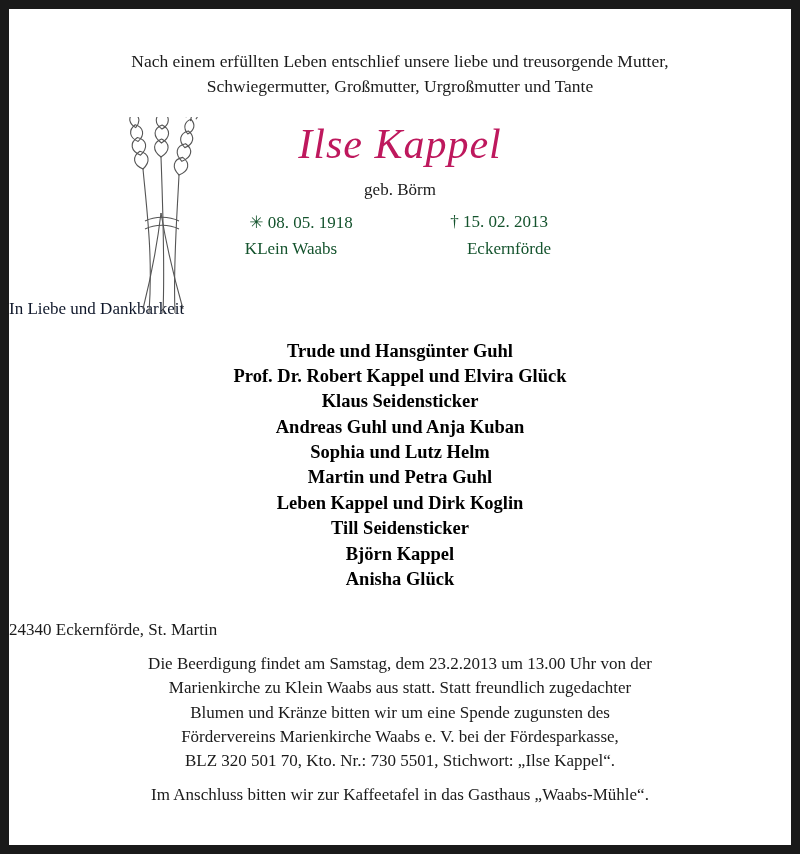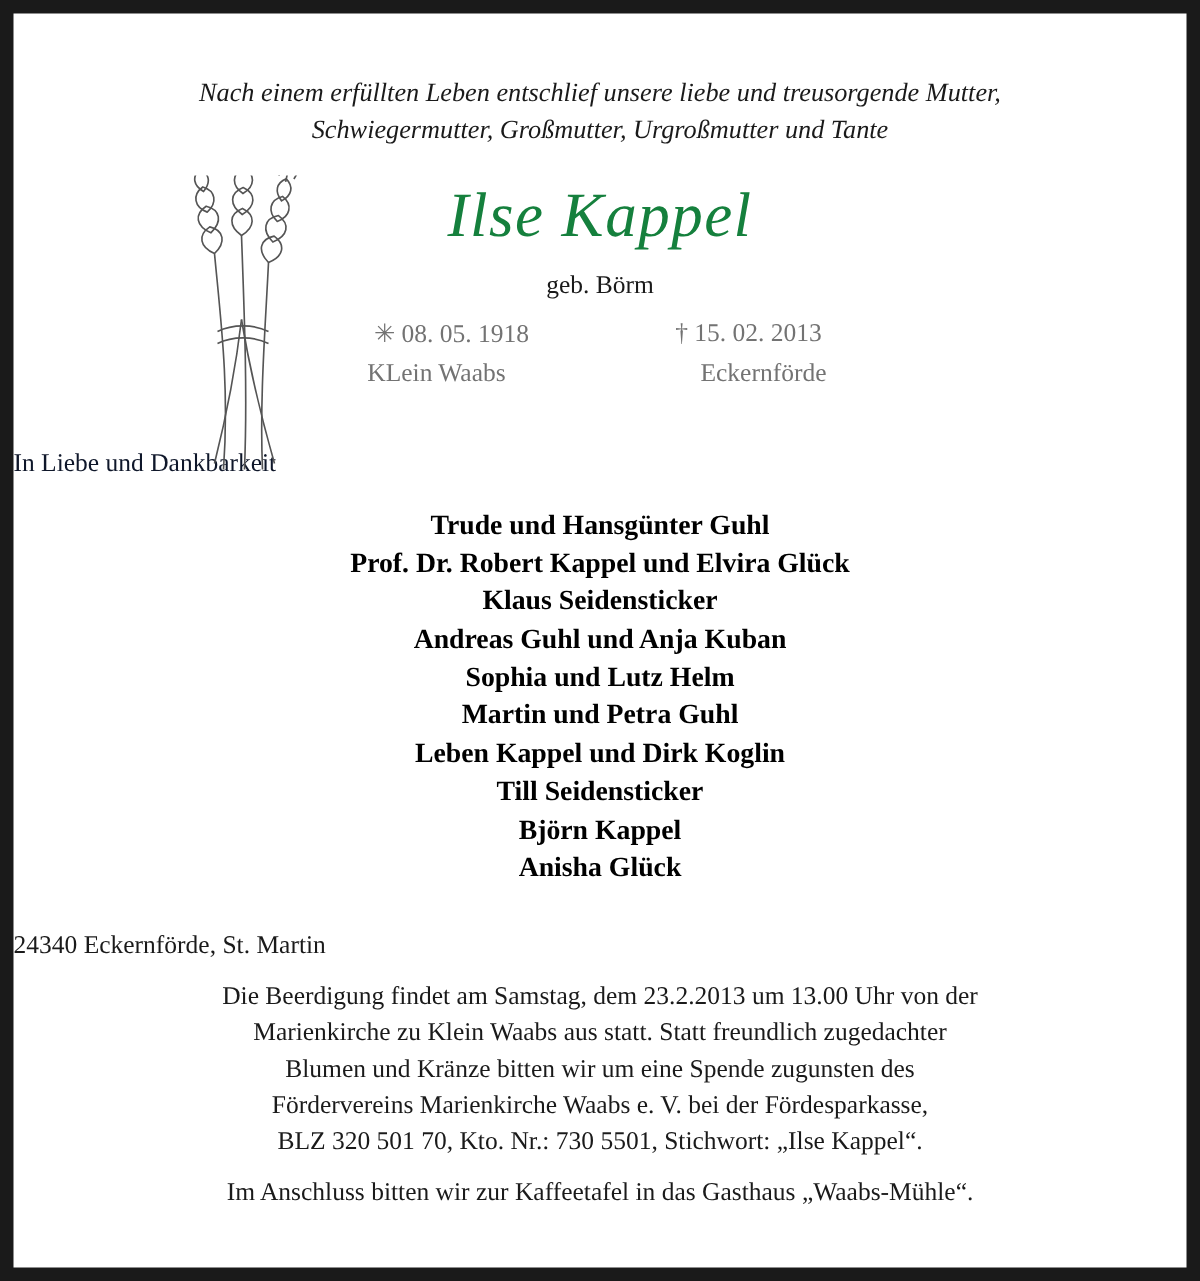--- a/index.html
+++ b/index.html
@@ -30,42 +30,41 @@
   }
   .intro {
     text-align: center;
     font-size: 17.5px;
     line-height: 1.45;
     color: #1a1a1a;
     padding: 40px 62px 0 62px;
   }
   .intro .line {
     display: block;
-    font-style: italic;
   }
   .name {
     text-align: center;
     font-size: 42px;
     font-style: italic;
     letter-spacing: 1px;
-    color: #15803d;
+    color: #be185d;
     margin-top: 20px;
     font-family: "Liberation Serif", serif;
   }
   .born-name {
     text-align: center;
     font-size: 17px;
     margin-top: 12px;
     color: #1a1a1a;
   }
   .dates {
     margin-top: 12px;
     text-align: center;
     font-size: 17px;
-    color: #737373;
+    color: #14532d;
   }
   .dates-row {
     display: flex;
     justify-content: center;
     gap: 48px;
   }
   .dates-row > div {
     min-width: 150px;
     text-align: center;
   }

